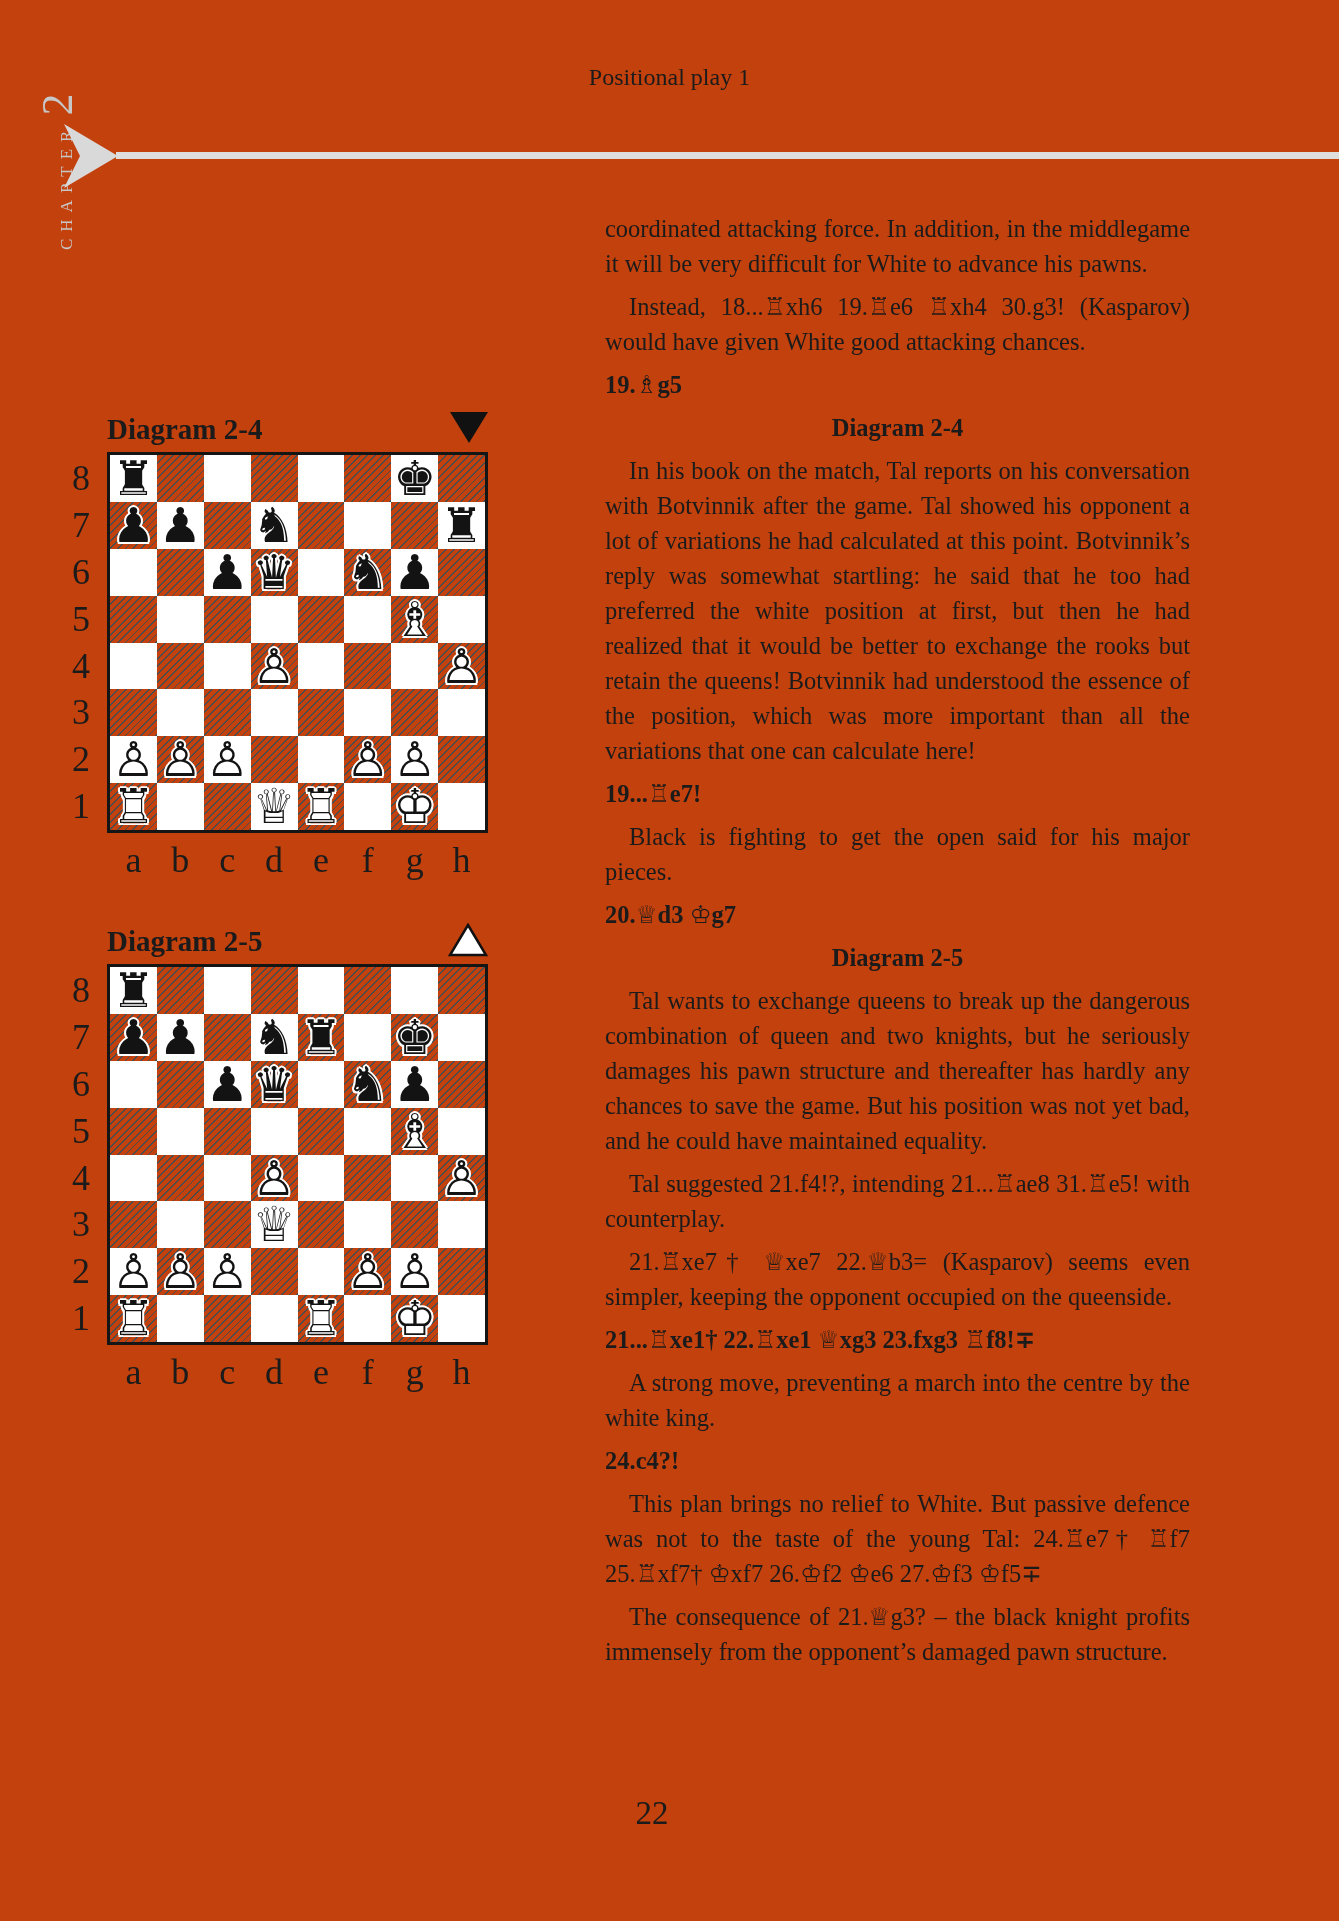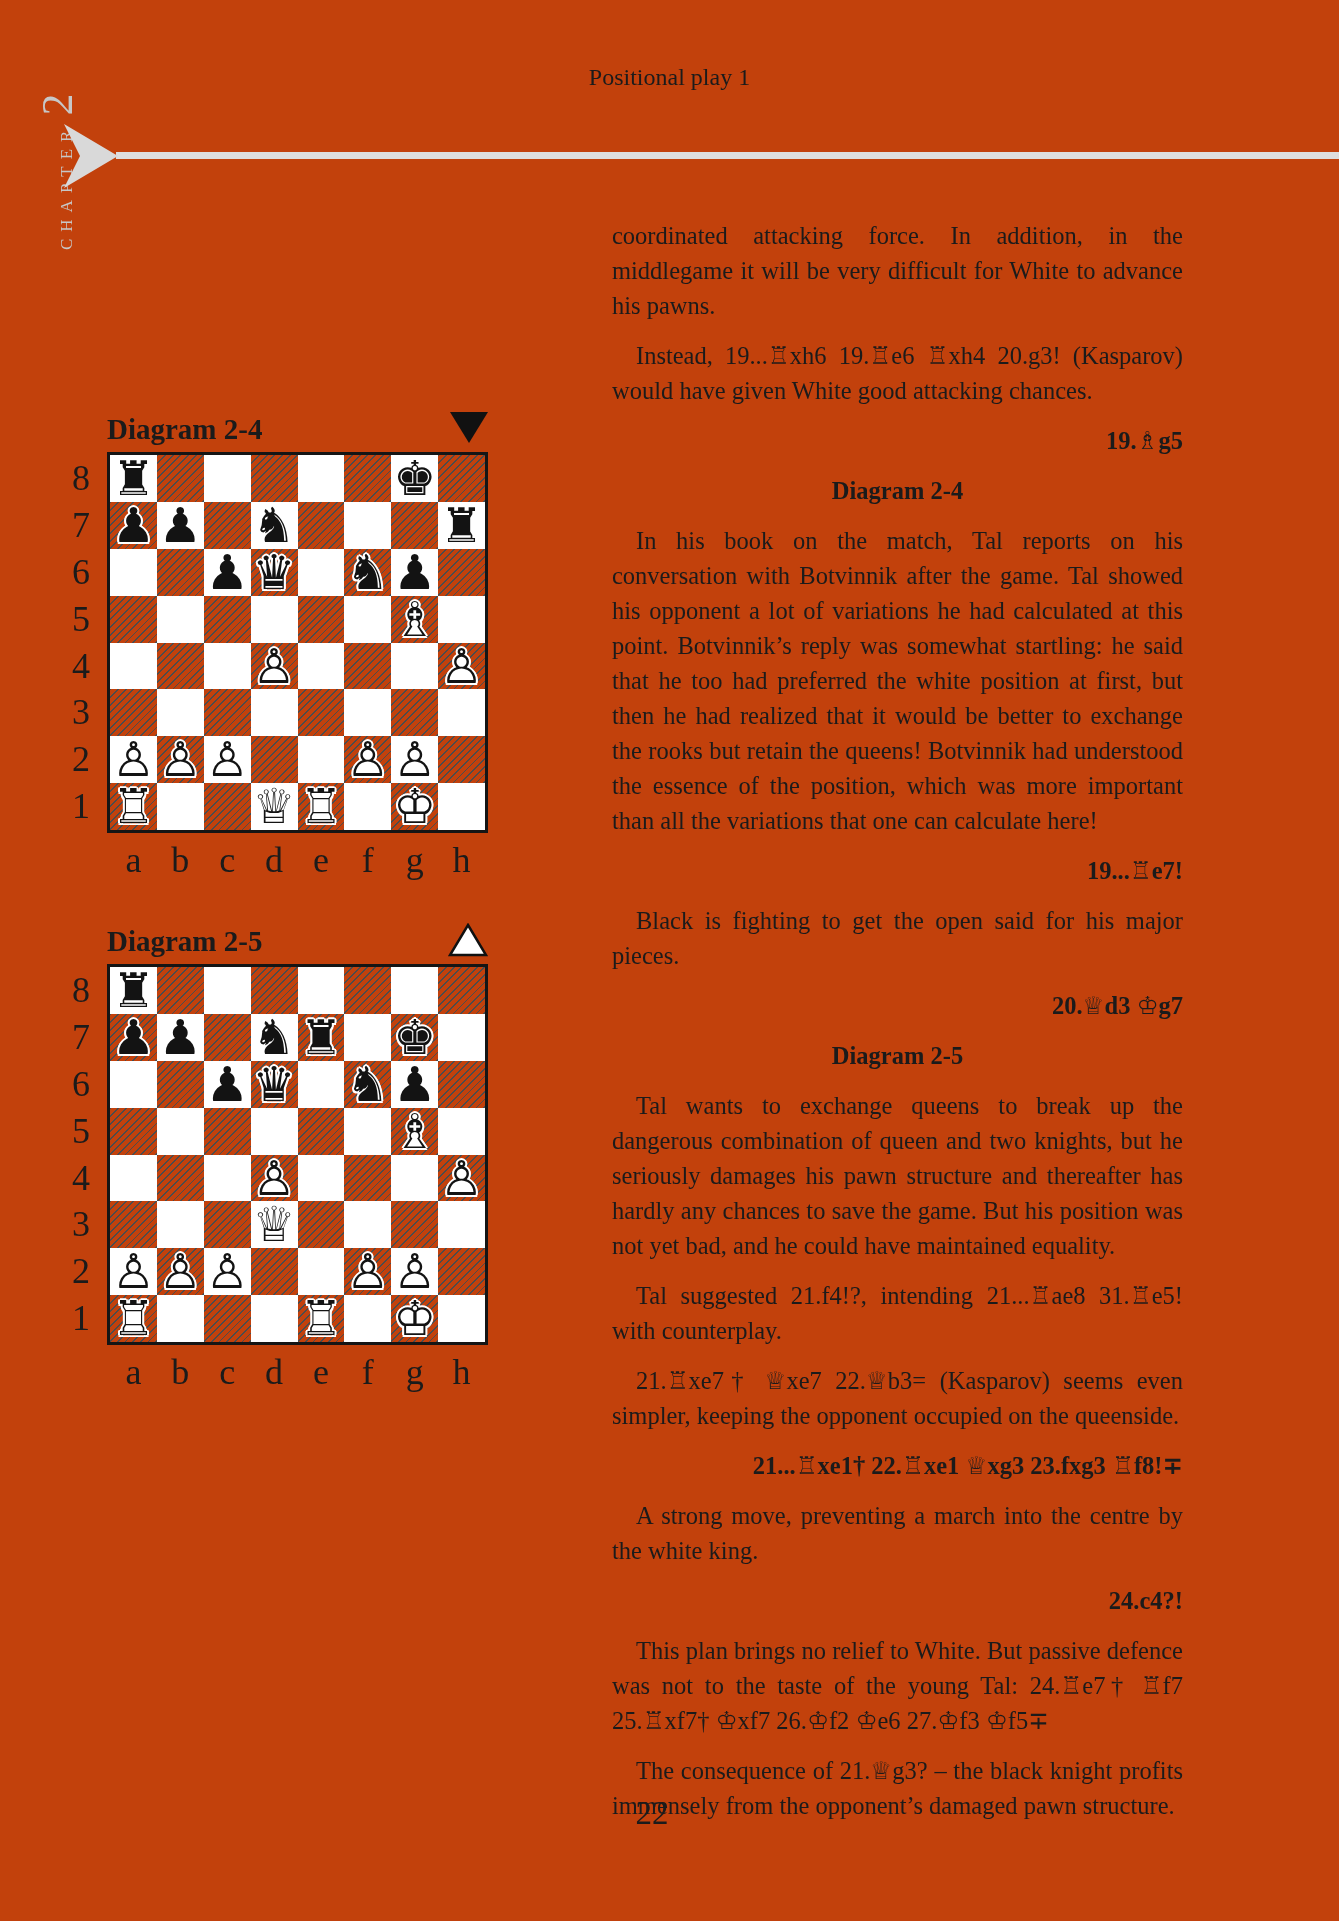--- a/index.html
+++ b/index.html
@@ -31,23 +31,23 @@
       1.5px 1.5px #fff,-1.5px -1.5px #fff,1.5px -1.5px #fff,-1.5px 1.5px #fff;}
   .pg{color:#131313;}
   .ranks{position:absolute;left:-44px;top:3px;width:36px;}
   .rank-label{height:46.875px;line-height:46.875px;text-align:center;font-size:36px;}
   .files{display:grid;grid-template-columns:repeat(8,46.875px);margin-left:3px;margin-top:6px;}
   .file-label{text-align:center;font-size:36px;line-height:42px;}
 
   
   .article{position:absolute;left:597px;top:203px;width:601px;font-size:24.5px;line-height:35px;
            text-align:justify;font-family:"Liberation Serif","DejaVu Sans",serif;}
-  .article p{margin:15px;}
+  .article p{margin:8px;}
   .article p.indent{text-indent:24px;}
-  .article p.move{font-weight:bold;text-align:right;}
+  .article p.move{font-weight:bold;text-align:left;}
   .article p.ref{font-weight:bold;text-align:center;text-indent:0;}
 
   .page-num{position:absolute;top:1795px;left:107px;width:1090px;text-align:center;font-size:33px;}
 </style>
 </head>
 <body>
 
 <div class="page">
 
   <div class="header-title">Positional play 1</div>
@@ -389,21 +389,21 @@
           <div class="file-label">e</div>
           <div class="file-label">f</div>
           <div class="file-label">g</div>
           <div class="file-label">h</div>
         </div>
     </div>
   </div>
 
   <div class="article">
       <p class="body">coordinated attacking force. In addition, in the middlegame it will be very difficult for White to advance his pawns.</p>
-      <p class="body indent">Instead, 19...♖xh6 19.♖e6 ♖xh4 20.g3! (Kasparov) would have given White good attacking chances.</p>
+      <p class="body indent">Instead, 18...♖xh6 19.♖e6 ♖xh4 30.g3! (Kasparov) would have given White good attacking chances.</p>
       <p class="move">19.♗g5</p>
       <p class="ref">Diagram 2-4</p>
       <p class="body indent">In his book on the match, Tal reports on his conversation with Botvinnik after the game. Tal showed his opponent a lot of variations he had calculated at this point. Botvinnik’s reply was somewhat startling: he said that he too had preferred the white position at first, but then he had realized that it would be better to exchange the rooks but retain the queens! Botvinnik had understood the essence of the position, which was more important than all the variations that one can calculate here!</p>
       <p class="move">19...♖e7!</p>
       <p class="body indent">Black is fighting to get the open said for his major pieces.</p>
       <p class="move">20.♕d3 ♔g7</p>
       <p class="ref">Diagram 2-5</p>
       <p class="body indent">Tal wants to exchange queens to break up the dangerous combination of queen and two knights, but he seriously damages his pawn structure and thereafter has hardly any chances to save the game. But his position was not yet bad, and he could have maintained equality.</p>
       <p class="body indent">Tal suggested 21.f4!?, intending 21...♖ae8 31.♖e5! with counterplay.</p>
       <p class="body indent">21.♖xe7† ♕xe7 22.♕b3= (Kasparov) seems even simpler, keeping the opponent occupied on the queenside.</p>

